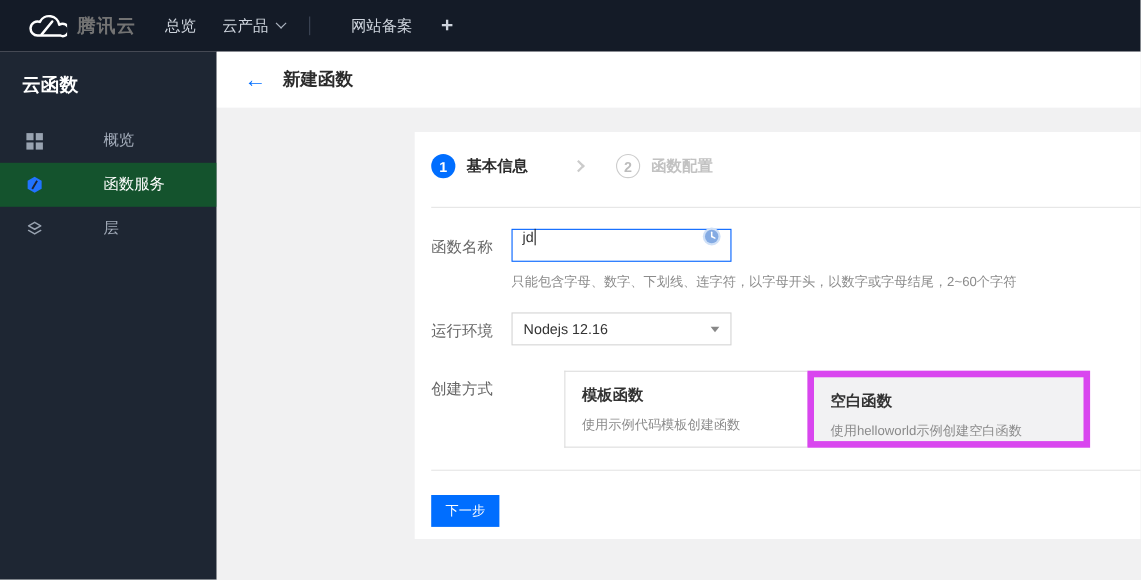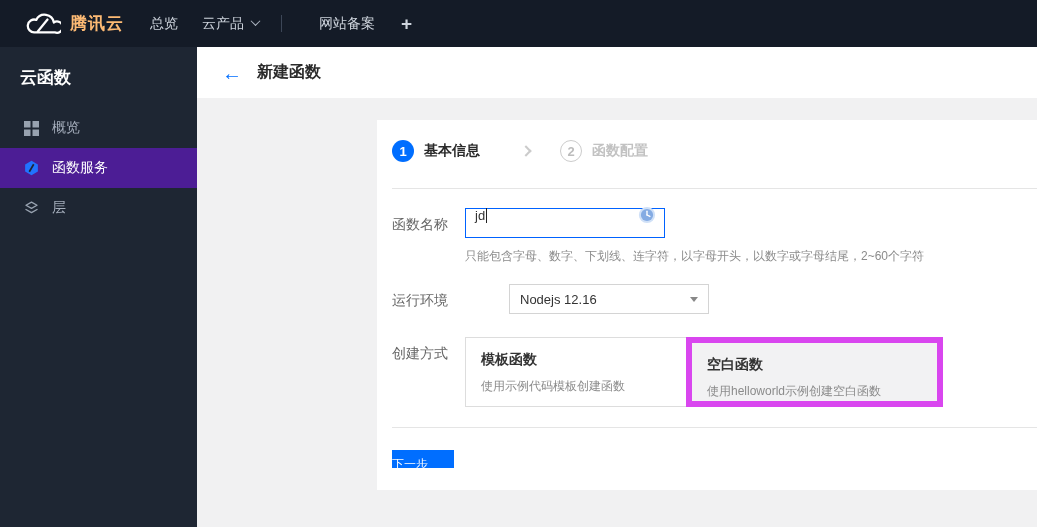--- a/index.html
+++ b/index.html
@@ -4,38 +4,38 @@
 <style>
   * { margin:0; padding:0; box-sizing:border-box; }
   html,body { width:1037px; height:527px; overflow:hidden; }
   body { font-family:"Liberation Sans","DejaVu Sans",sans-serif; background:#f1f1f2; }
   .app { width:1037px; height:527px; display:flex; flex-direction:column; }
 
   
   .topnav { height:47px; background:#141b27; display:flex; align-items:center; flex:none; }
   .brand { display:flex; align-items:center; padding-left:25px; cursor:pointer; }
   .brand-logo { width:36px; height:26px; margin-right:9px; }
-  .brand-name { color:#fdba74; font-size:17px; font-weight:bold; letter-spacing:1px; }
+  .brand-name { color:#737373; font-size:17px; font-weight:bold; letter-spacing:1px; }
   .nav-item { color:#ced4dd; font-size:14px; cursor:pointer; display:flex; align-items:center; }
   .nav-item.overview { margin-left:26px; }
   .nav-item.products { margin-left:24px; }
   .nav-item.beian { margin-left:22px; }
   .nav-item.plus { margin-left:26px; font-size:19px; font-weight:bold; color:#ced4dd; }
   .caret-down { width:7px; height:7px; border-right:1.5px solid #aeb6c2; border-bottom:1.5px solid #aeb6c2; transform:rotate(45deg) translate(-1px,-1px); margin-left:8px; margin-top:-3px; }
   .nav-divider { width:1px; height:17px; background:#3c4657; margin:0 15px 0 22px; }
 
   
   .body-row { display:flex; flex:1; min-height:0; }
 
   
   .sidebar { width:197px; background:#1e2633; flex:none; }
   .sidebar-title { color:#ffffff; font-size:17px; font-weight:bold; padding:19px 0 19px 20px; }
-  .side-item { height:40px; display:flex; align-items:center; padding-left:23px; color:#a5aebc; font-size:14px; cursor:pointer; }
+  .side-item { height:40px; display:flex; align-items:center; padding-left:23px; color:#a5aebc; font-size:14px; cursor:pointer;gap:42px; }
   .side-item .s-icon { width:17px; height:17px; margin-right:12px; display:flex; align-items:center; justify-content:center; }
-  .side-item.selected { background:#4c1d95; color:#ffffff; }
+  .side-item.selected { background:#14532d; color:#ffffff; }
 
   
   .main { flex:1; display:flex; flex-direction:column; min-width:0; }
   .main-header { height:51px; background:#ffffff; display:flex; align-items:center; flex:none; }
   .back-btn { color:#006eff; font-size:20px; line-height:1; margin-left:25px; cursor:pointer; }
   .page-title { font-size:16px; font-weight:bold; color:#2b2b2b; margin-left:15px; }
   .content { flex:1; position:relative; background:#f1f1f2; }
 
   
   .panel { position:absolute; left:180px; right:0; top:22px; height:370px; background:#ffffff; }
@@ -48,43 +48,43 @@
   .step-label.active { color:#2b2b2b; }
   .step-label.idle { color:#c2c2c2; }
   .step-chevron { width:8px; height:8px; border-top:2px solid #cbcbcb; border-right:2px solid #cbcbcb; transform:rotate(45deg); margin:0 30px 0 42px; }
 
   .hr { border:none; border-top:1px solid #e5e5e5; margin-left:15px; }
   .hr1 { margin-top:26px; }
   .hr2 { margin-top:20px; }
 
   .form-row { display:flex; margin-left:15px; }
   .row-name { margin-top:19px; }
-  .row-runtime { margin-top:19px;gap:44px; }
-  .row-method { margin-top:23px; }
+  .row-runtime { margin-top:19px; }
+  .row-method { margin-top:23px;gap:48px; }
   .form-label { width:73px; flex:none; font-size:14px; color:#666666; padding-top:8px; }
 
   .text-input { width:200px; height:30px; border:1px solid #0062ff; background:#ffffff; display:flex; align-items:center; padding:0 8px 16px 9px; cursor:text; }
   .text-input .val { font-size:13px; color:#333333; }
   .input-caret { width:1px; height:15px; background:#222222; margin-left:1px; }
   .clock-badge { margin-left:auto; width:18px; height:18px; cursor:pointer; }
 
   .hint { font-size:12px; color:#8b8b8b; margin:10px 0 0 88px; }
 
   .select-box { width:200px; height:30px; border:1px solid #d4d4d4; background:#ffffff; display:flex; align-items:center; padding:0 10px; cursor:pointer; }
   .select-box .val { font-size:13px; color:#333333; }
   .select-arrow { margin-left:auto; width:0; height:0; border-left:4px solid transparent; border-right:4px solid transparent; border-top:5px solid #888888; }
 
   .cards { display:flex; }
   .card { height:70px; padding:13px 15px; cursor:pointer; background:#ffffff; border:1px solid #dddddd; }
   .card.template { width:221px; border-right:none; }
   .card.blank { width:257px; border:6px solid #d946ef; background:#f2f2f3; }
   .card-title { font-size:14px; font-weight:bold; color:#333333; }
   .card-desc { font-size:12px; color:#8b8b8b; margin-top:9px; }
 
-  .next-btn { display:inline-block; margin:22px 0 0 15px; width:62px; height:18px; background:#006eff; color:#ffffff; font-size:12px; border:none; cursor:pointer; text-align:left; line-height:29px; }
+  .next-btn { display:inline-block; margin:22px 0 0 15px; width:62px; height:29px; background:#006eff; color:#ffffff; font-size:12px; border:none; cursor:pointer; text-align:center; line-height:29px; }
 </style>
 </head>
 <body>
 
 <div class="app">
 
   <div class="topnav">
     <div class="brand">
       <svg class="brand-logo" viewBox="0 0 48 34">
         <path d="M13,28 a8.5,8.5 0 1,1 2,-16.5 a12.5,12.5 0 0,1 23.5,3.5 a7.5,7.5 0 1,1 1,13 z" fill="none" stroke="#ffffff" stroke-width="3" stroke-linejoin="round" stroke-linecap="round"></path>

